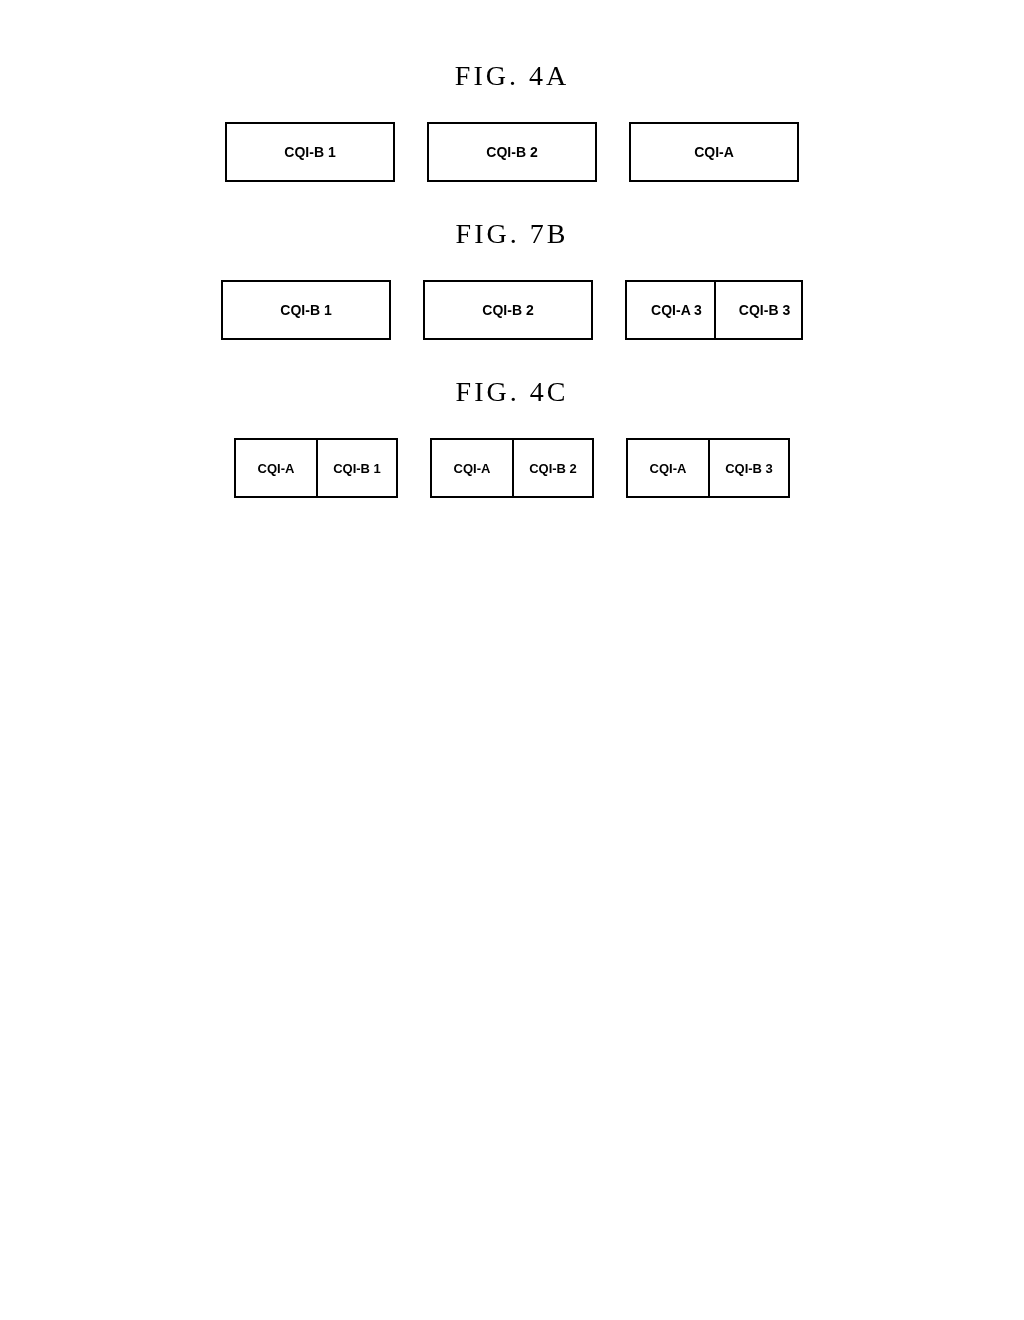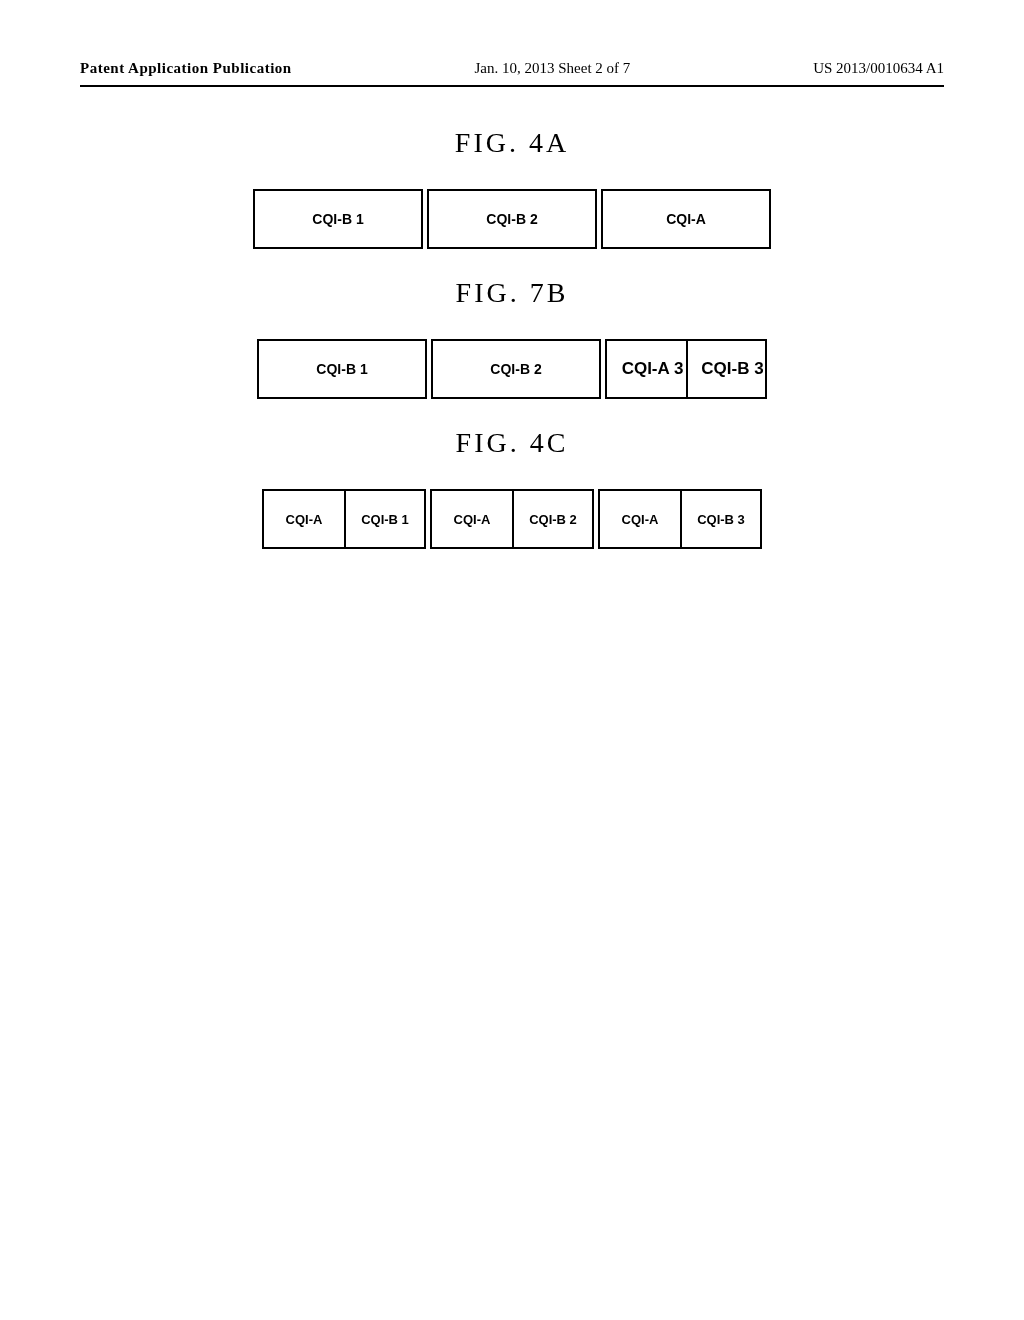--- a/index.html
+++ b/index.html
@@ -46,39 +46,39 @@
     }
 
     .header-right {
       font-size: 15px;
       font-weight: normal;
       text-align: right;
     }
 
     
     .figure-section {
-      margin-bottom: 28px;
+      margin-bottom: 36px;
       display: flex;
       flex-direction: column;
       align-items: center;
     }
 
     .figure-label {
       font-size: 28px;
       font-family: 'Times New Roman', Times, serif;
       letter-spacing: 3px;
       margin-bottom: 30px;
       font-weight: normal;
     }
 
     
     .diagram-row {
       display: flex;
       flex-direction: row;
-      gap: 4px;
+      gap: 32px;
       align-items: center;
       justify-content: center;
     }
 
     
     .cqi-box {
       border: 2px solid #000;
       display: flex;
       align-items: center;
       justify-content: center;
@@ -102,26 +102,26 @@
 
     .box-4b-pair {
       display: flex;
       flex-direction: row;
       border: 2px solid #000;
       height: 60px;
       overflow: hidden;
     }
 
     .box-4b-half {
-      width: 79px;
+      width: 87px;
       height: 56px;
       display: flex;
       align-items: center;
       justify-content: center;
-      font-size: 17px;
+      font-size: 14px;
       font-weight: bold;
       font-family: Arial, sans-serif;
       padding-left: 12px;
     }
 
     .box-4b-half + .box-4b-half {
       border-left: 2px solid #000;
     }
 
     
@@ -146,25 +146,20 @@
 
     .box-4c-half + .box-4c-half {
       border-left: 2px solid #000;
     }
   </style>
 </head>
 <body>
 
 <div class="page">
 
-  <div class="header">
-    <div class="header-left">Patent Application Publication</div>
-    <div class="header-center">Jan. 10, 2013  Sheet 2 of 7</div>
-    <div class="header-right">US 2013/0010634 A1</div>
-  </div>
 
   <div class="figure-section">
     <div class="figure-label">FIG.  4A</div>
     <div class="diagram-row">
       <div class="cqi-box box-4a-large">CQI-B 1</div>
       <div class="cqi-box box-4a-large">CQI-B 2</div>
       <div class="cqi-box box-4a-large">CQI-A</div>
     </div>
   </div>
 

